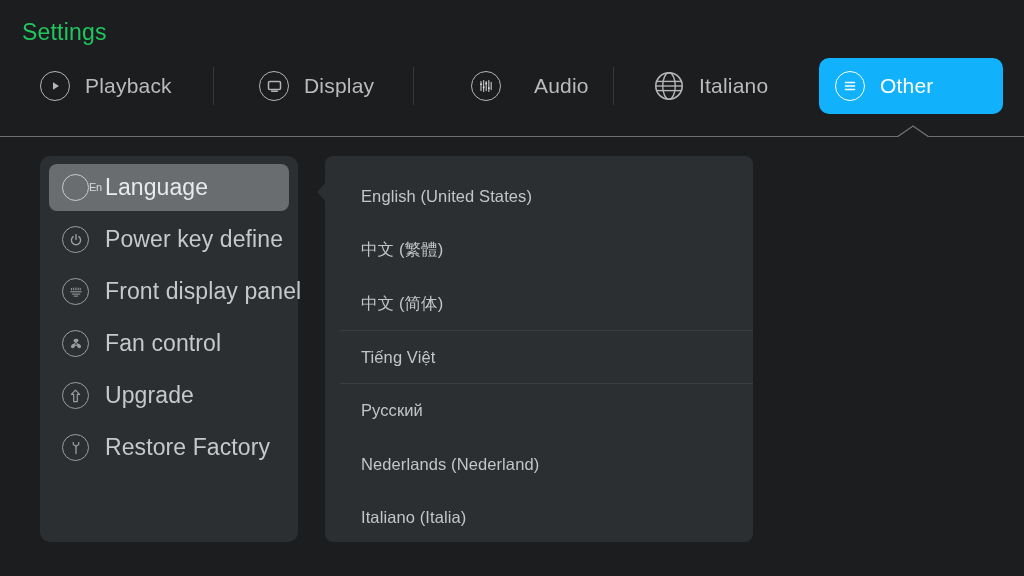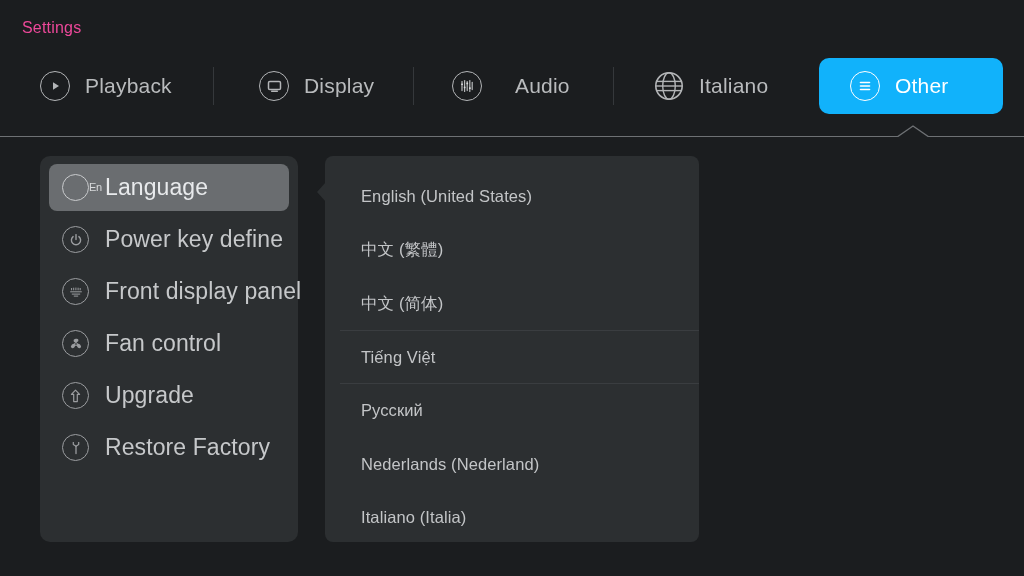--- a/index.html
+++ b/index.html
@@ -18,22 +18,22 @@
     width: 1024px;
     height: 576px;
     background: #1b1d1f;
   }
 
   
   .page-title {
     position: absolute;
     left: 22px;
     top: 19px;
-    font-size: 16px;
-    color: #ec4899;
+    font-size: 23px;
+    color: #22c55e;
     letter-spacing: 0.2px;
     font-weight: 400;
   }
 
   
   .topnav {
     position: absolute;
     left: 0;
     top: 58px;
     width: 948px;
@@ -152,21 +152,21 @@
     letter-spacing: -0.2px;
     line-height: 1;
   }
   .side-item.selected .ico-en-text { color: #d8dadc; margin-left: 40px; }
 
   
   .list-panel {
     position: absolute;
     left: 325px;
     top: 156px;
-    width: 374px;
+    width: 428px;
     height: 386px;
     background: #2c2f31;
     border-radius: 8px;
     overflow: hidden;
   }
   .list-notch {
     position: absolute;
     left: 317px;
     top: 182px;
     width: 9px;
@@ -223,21 +223,21 @@
         <svg width="17" height="15" viewBox="0 0 17 15">
           <rect x="2.5" y="2.5" width="12" height="8" rx="1.3" fill="none" stroke="#b3b5b7" stroke-width="1.5"></rect>
           <rect x="5" y="11.6" width="7" height="1.3" rx="0.6" fill="#b3b5b7"></rect>
         </svg>
       </span>
       <span class="nav-label">Display</span>
     </div>
 
     <div class="nav-sep" style="left:413px;"></div>
 
-    <div class="nav-tab" style="left:436px;gap:33px;">
+    <div class="nav-tab" style="left:455px;gap:33px;">
       <span class="ico-circle">
         <svg width="16" height="16" viewBox="0 0 16 16">
           <g stroke="#b3b5b7" stroke-width="1.25" stroke-linecap="round">
             <line x1="3" y1="3.5" x2="3" y2="12.5"></line>
             <line x1="5.6" y1="2.6" x2="5.6" y2="13.4"></line>
             <line x1="8.2" y1="3.5" x2="8.2" y2="12.5"></line>
             <line x1="10.8" y1="2.6" x2="10.8" y2="13.4"></line>
             <line x1="13.2" y1="4.4" x2="13.2" y2="11.6"></line>
           </g>
           <g fill="#dcdee0">
@@ -259,21 +259,21 @@
           <circle cx="15" cy="15" r="13.2" fill="none" stroke="#b3b5b7" stroke-width="1.6"></circle>
           <ellipse cx="15" cy="15" rx="6.3" ry="13.2" fill="none" stroke="#b3b5b7" stroke-width="1.4"></ellipse>
           <line x1="2.3" y1="10.4" x2="27.7" y2="10.4" stroke="#b3b5b7" stroke-width="1.4"></line>
           <line x1="2.3" y1="19.6" x2="27.7" y2="19.6" stroke="#b3b5b7" stroke-width="1.4"></line>
           <line x1="1.8" y1="15" x2="28.2" y2="15" stroke="#b3b5b7" stroke-width="1.4"></line>
         </svg>
       </span>
       <span class="nav-label">Italiano</span>
     </div>
 
-    <div class="nav-tab active" style="left:819px; width:184px; justify-content:flex-start; padding-left:31px;">
+    <div class="nav-tab active" style="left:819px; width:184px; justify-content:flex-start; padding-left:16px;">
       <span class="ico-circle">
         <svg width="18" height="18" viewBox="0 0 18 18">
           <g stroke="#ffffff" stroke-width="1.6" stroke-linecap="round">
             <line x1="4.5" y1="5.5" x2="13.5" y2="5.5"></line>
             <line x1="4.5" y1="9" x2="13.5" y2="9"></line>
             <line x1="4.5" y1="12.5" x2="13.5" y2="12.5"></line>
           </g>
         </svg>
       </span>
       <span class="nav-label">Other</span>

